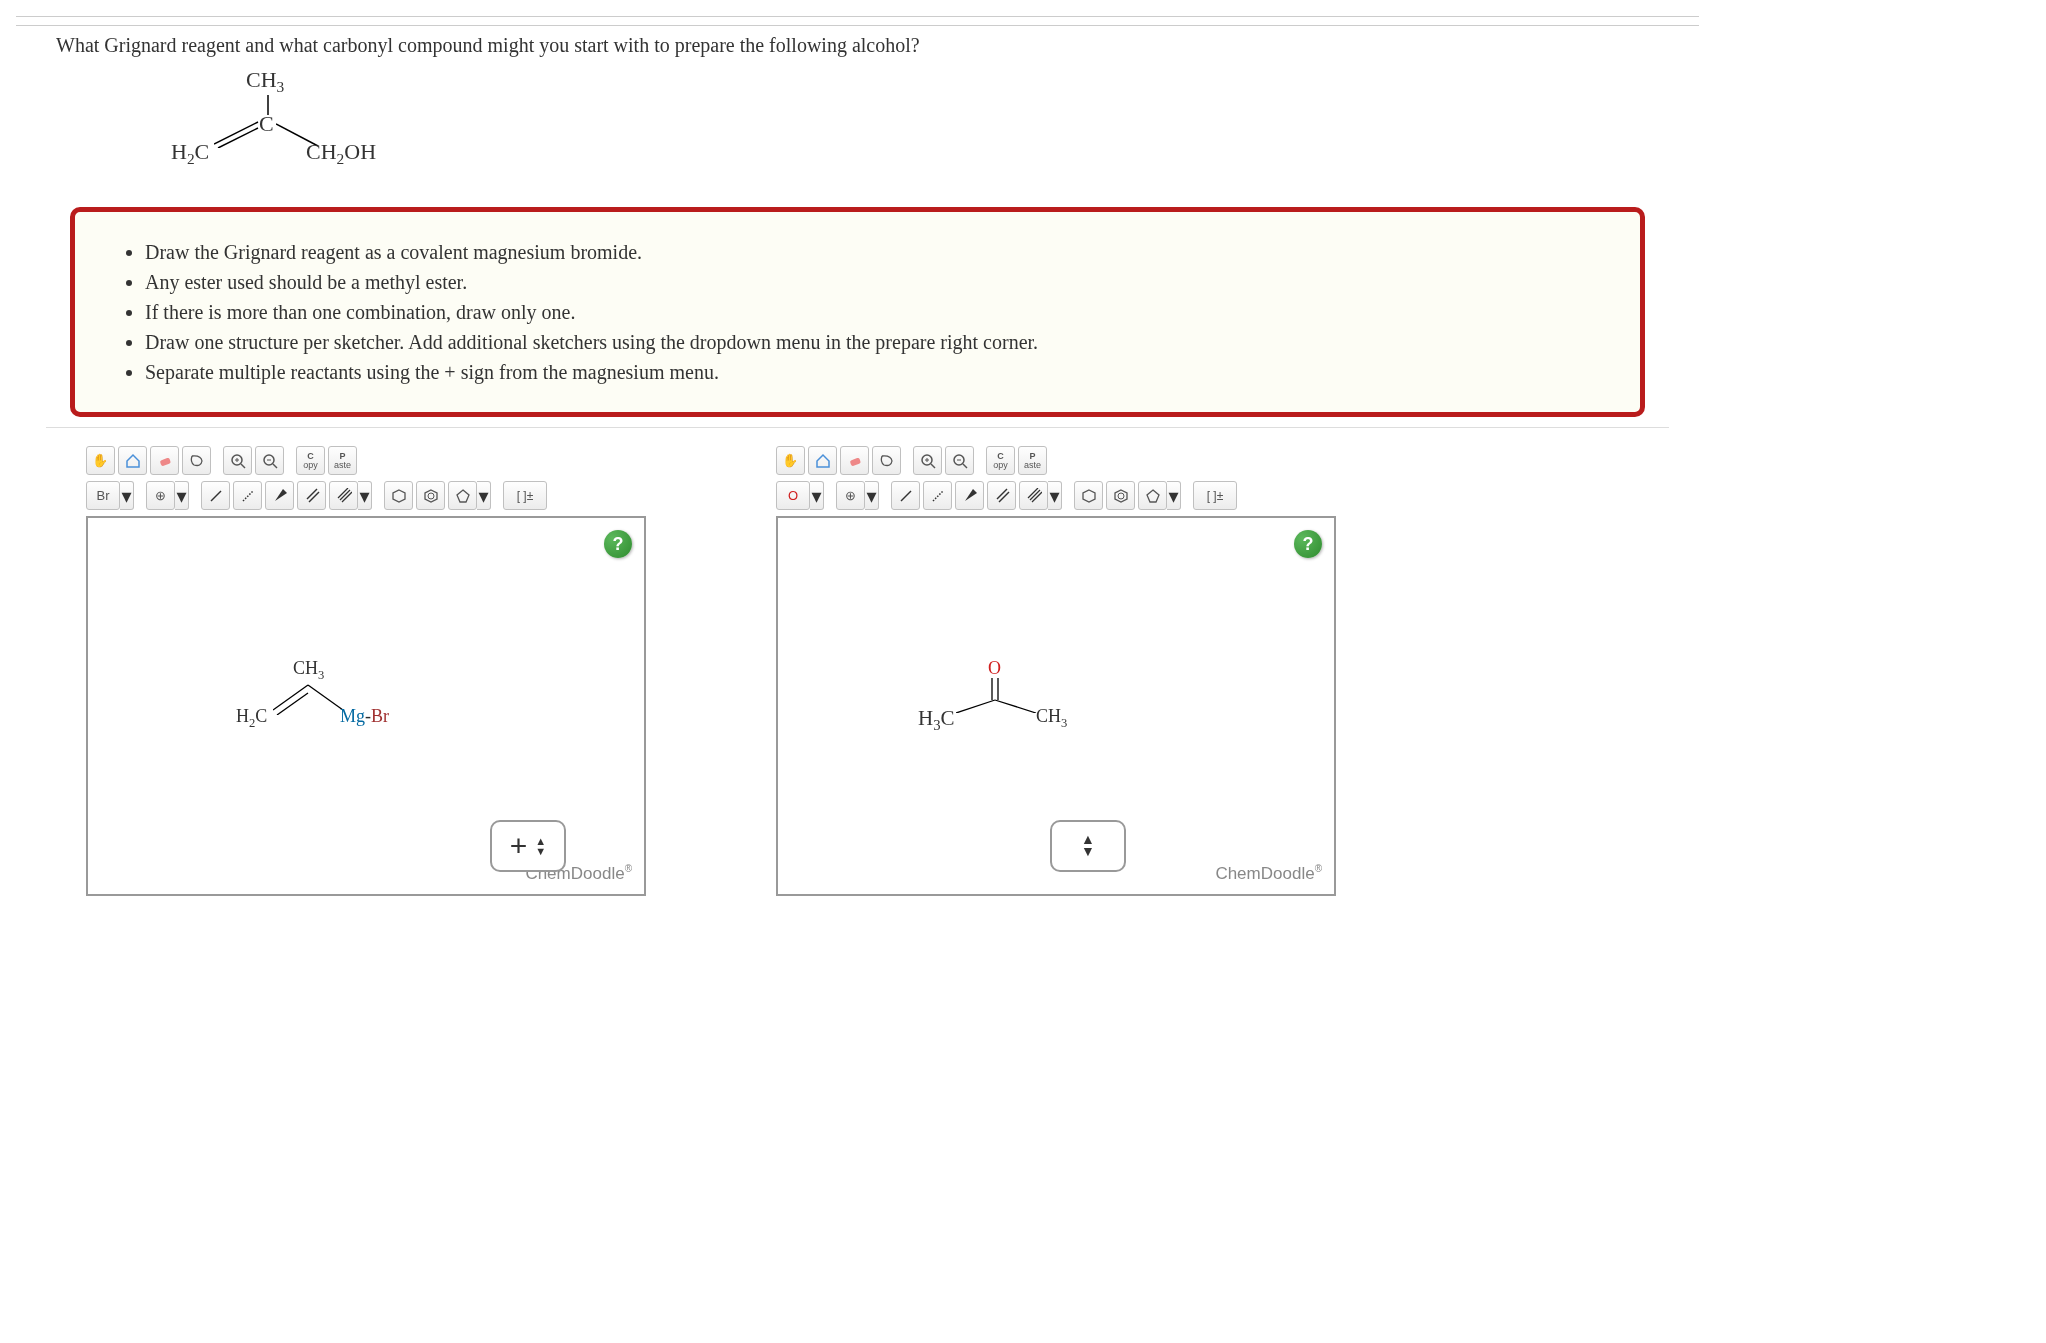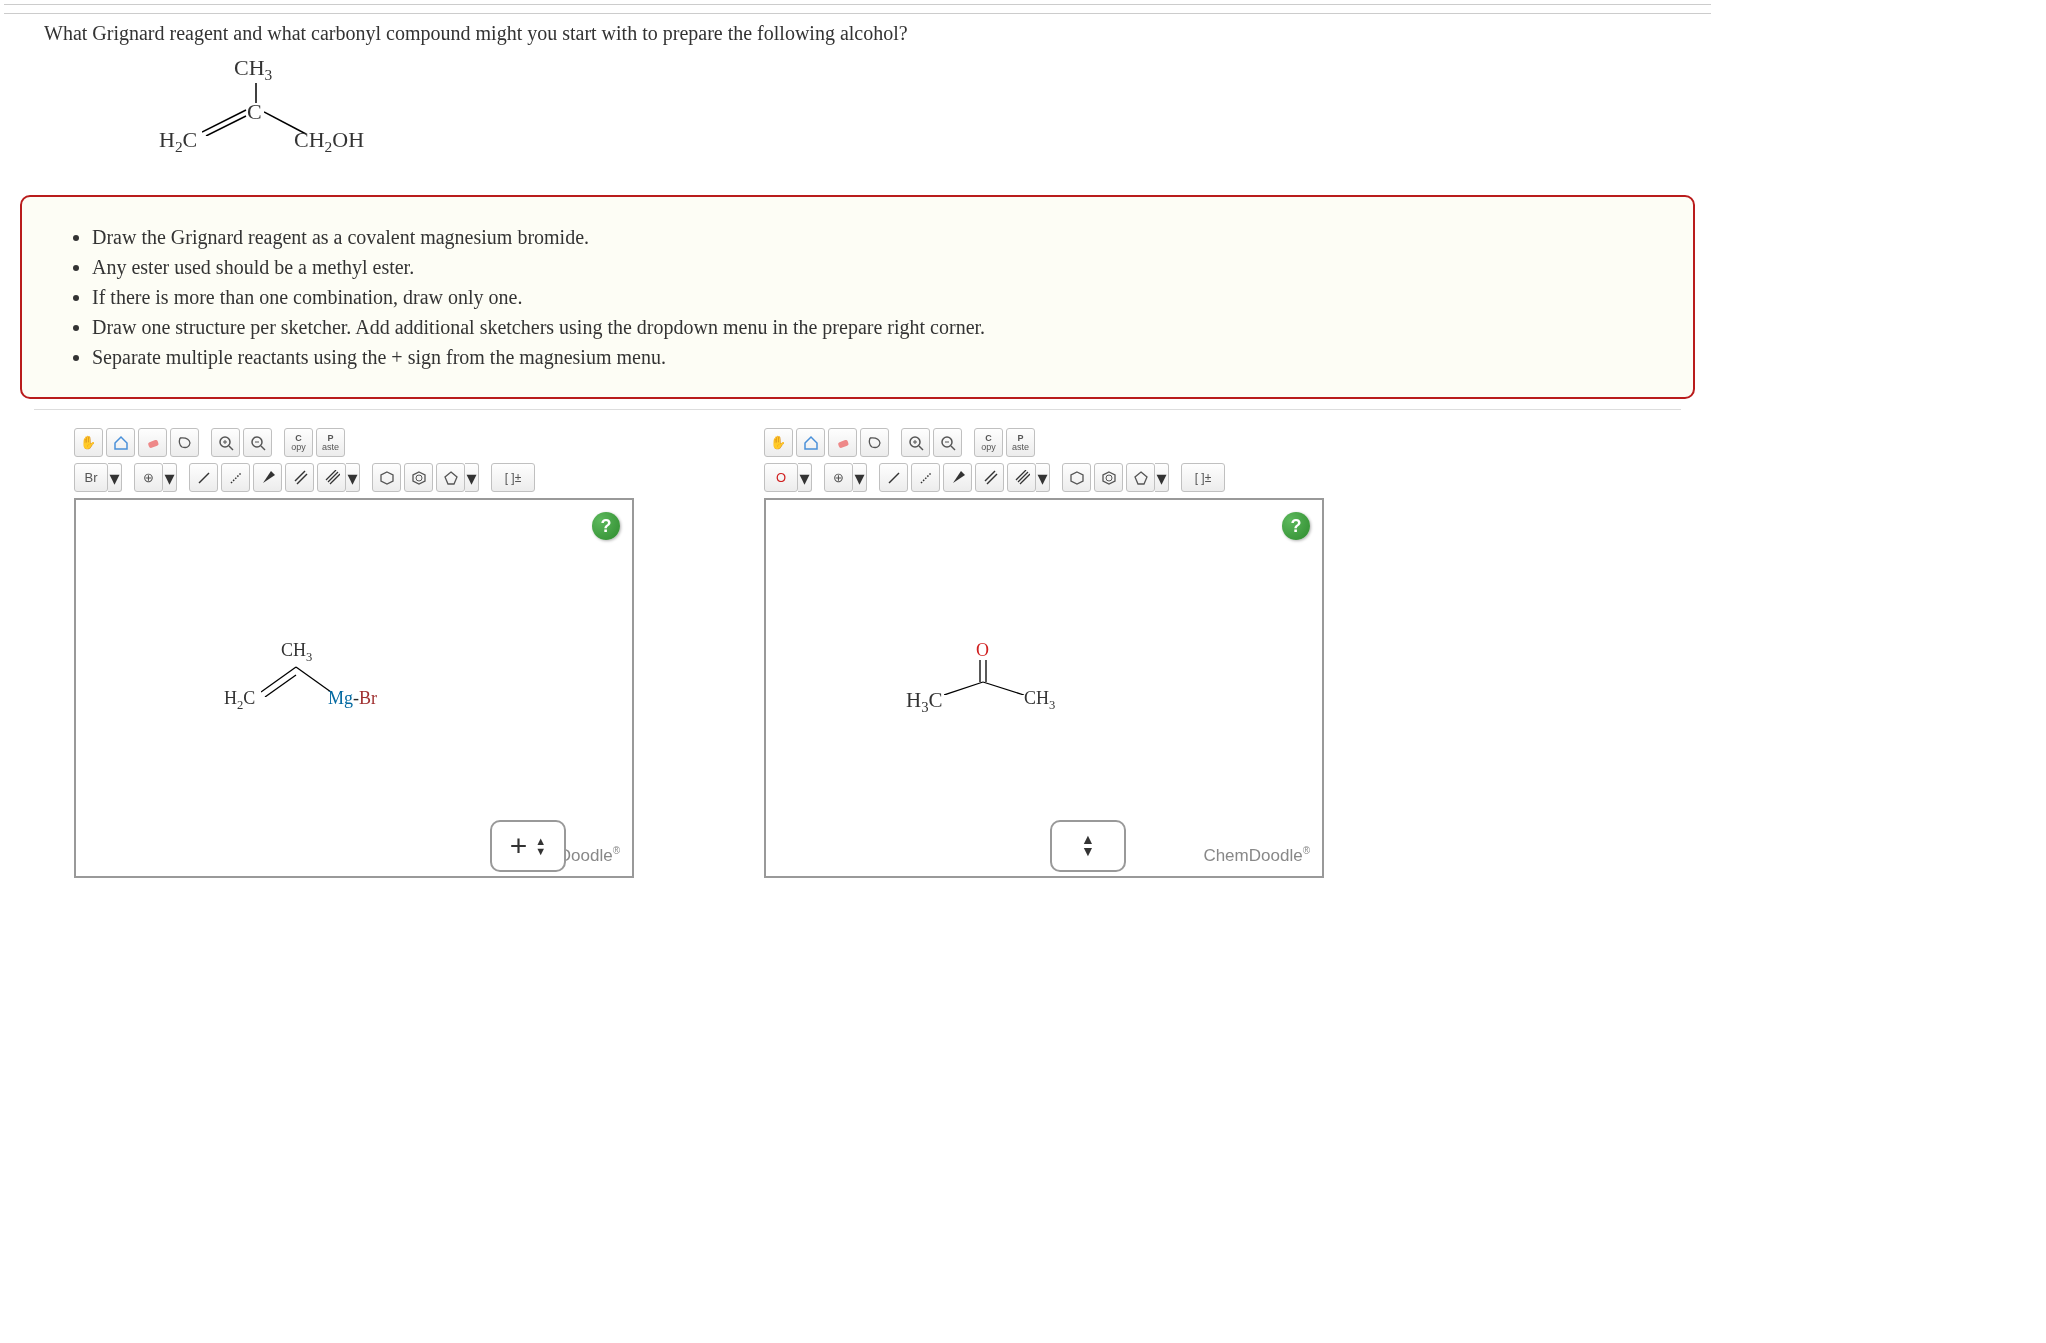--- a/index.html
+++ b/index.html
@@ -1,23 +1,23 @@
 <!DOCTYPE html>
 <html><head>
 <meta charset="utf-8">
 <style>
 *{box-sizing:border-box;margin:0;padding:0}
 body{font-family:"Times New Roman",serif;font-size:20px;color:#333;background:#fff}
-.page{width:1715px;height:1343px;position:relative;padding:4px}
+.page{width:1715px;height:1343px;position:relative;padding:16px}
 .topbar{border-top:1px solid #ccc;border-bottom:1px solid #ccc;padding:4px 0}
 .question{padding:8px 40px 0 40px;font-size:20px;font-family:"Times New Roman",serif}
 .structure-img{padding:10px 40px 10px 150px;height:140px;position:relative}
 .mol{position:relative;width:280px;height:120px}
 .mol .lbl{position:absolute;font-family:"Times New Roman",serif;font-size:22px}
-.instructions-box{margin:10px 16px;border:2px solid #b91c1c;border-radius:10px;background:#fdfdf5;padding:25px 35px}
+.instructions-box{margin:10px 54px;border:5px solid #b91c1c;border-radius:10px;background:#fdfdf5;padding:25px 35px}
 .instructions-box ul{list-style:disc;padding-left:35px}
 .instructions-box li{font-size:20px;line-height:1.5;font-family:"Times New Roman",serif}
 .sketchers{display:flex;gap:130px;padding:10px 40px;align-items:flex-start}
 .sketcher{width:560px}
 .toolbar{display:flex;gap:3px;margin-bottom:6px;align-items:center;flex-wrap:wrap}
 .tb-btn{width:29px;height:29px;border:1px solid #c0c0c0;border-radius:3px;background:linear-gradient(#fefefe,#ececec);display:inline-flex;align-items:center;justify-content:center;font-size:13px;color:#555;cursor:pointer;font-family:Arial,sans-serif}
 .tb-btn.wide{width:44px}
 .tb-sep{width:6px}
 .tb-btn svg{width:16px;height:16px}
 .tb-btn .mini-text{font-size:9px;line-height:9px;text-align:center}

